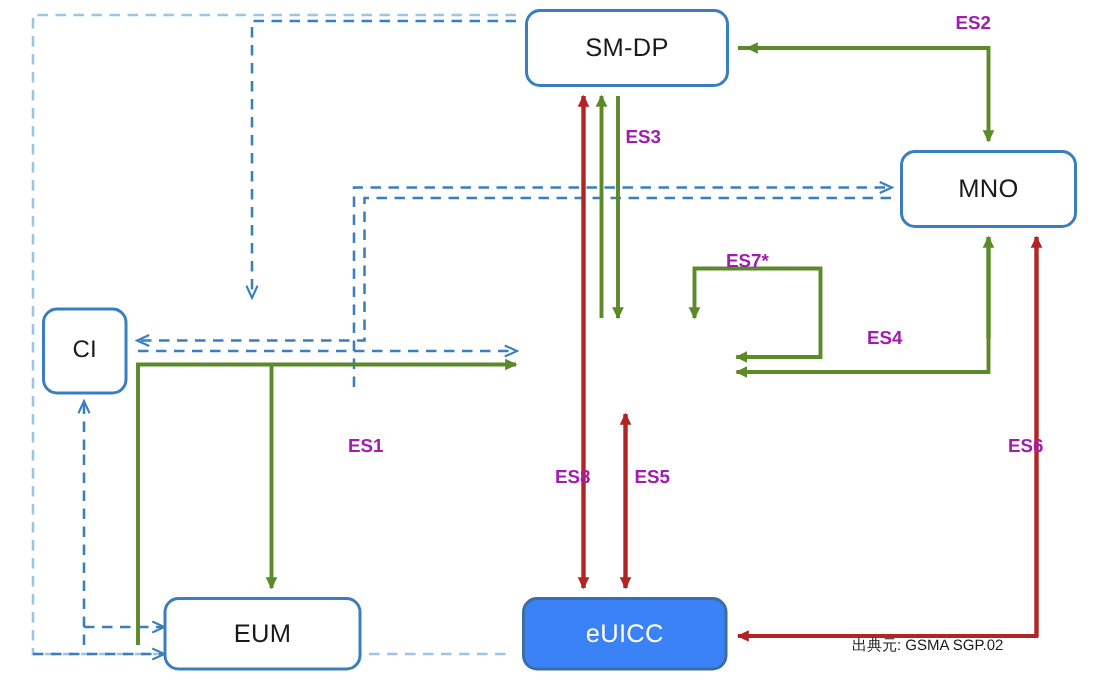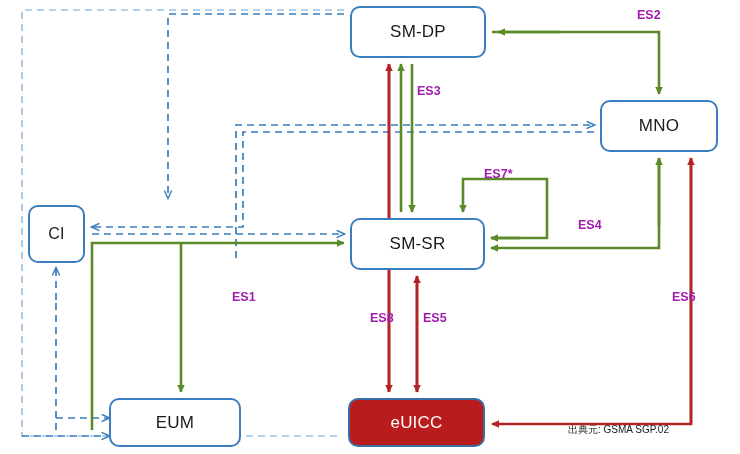--- a/index.html
+++ b/index.html
@@ -18,21 +18,21 @@
     border:2px solid #3a7ebf;
     border-radius:10px;
     background:#ffffff;
     display:flex;align-items:center;justify-content:center;
     color:#1a1a1a;
     font-size:17px;
     letter-spacing:0.2px;
     z-index:5;
   }
   .node.filled{
-    background:#b91c1c;
+    background:#3b82f6;
     border-color:#3a6ea5;
     color:#ffffff;
   }
   .node-label{pointer-events:none;}
 
   .edge-label{
     position:absolute;
     font-size:12.5px;
     font-weight:bold;
     color:#a21caf;
@@ -122,23 +122,20 @@
   </div>
 
   <div class="node" style="left:350px;top:6px;width:136px;height:52px;">
     <span class="node-label">SM-DP</span>
   </div>
 
   <div class="node" style="left:28px;top:205px;width:57px;height:58px;font-size:16px;">
     <span class="node-label">CI</span>
   </div>
 
-  <div class="node" style="left:350px;top:218px;width:135px;height:52px;">
-    <span class="node-label">SM-SR</span>
-  </div>
 
   <div class="node" style="left:109px;top:398px;width:132px;height:49px;">
     <span class="node-label">EUM</span>
   </div>
 
   <div class="node filled" style="left:348px;top:398px;width:137px;height:49px;">
     <span class="node-label">eUICC</span>
   </div>
 
   <div class="edge-label" style="left:637px;top:8px;">ES2</div>

